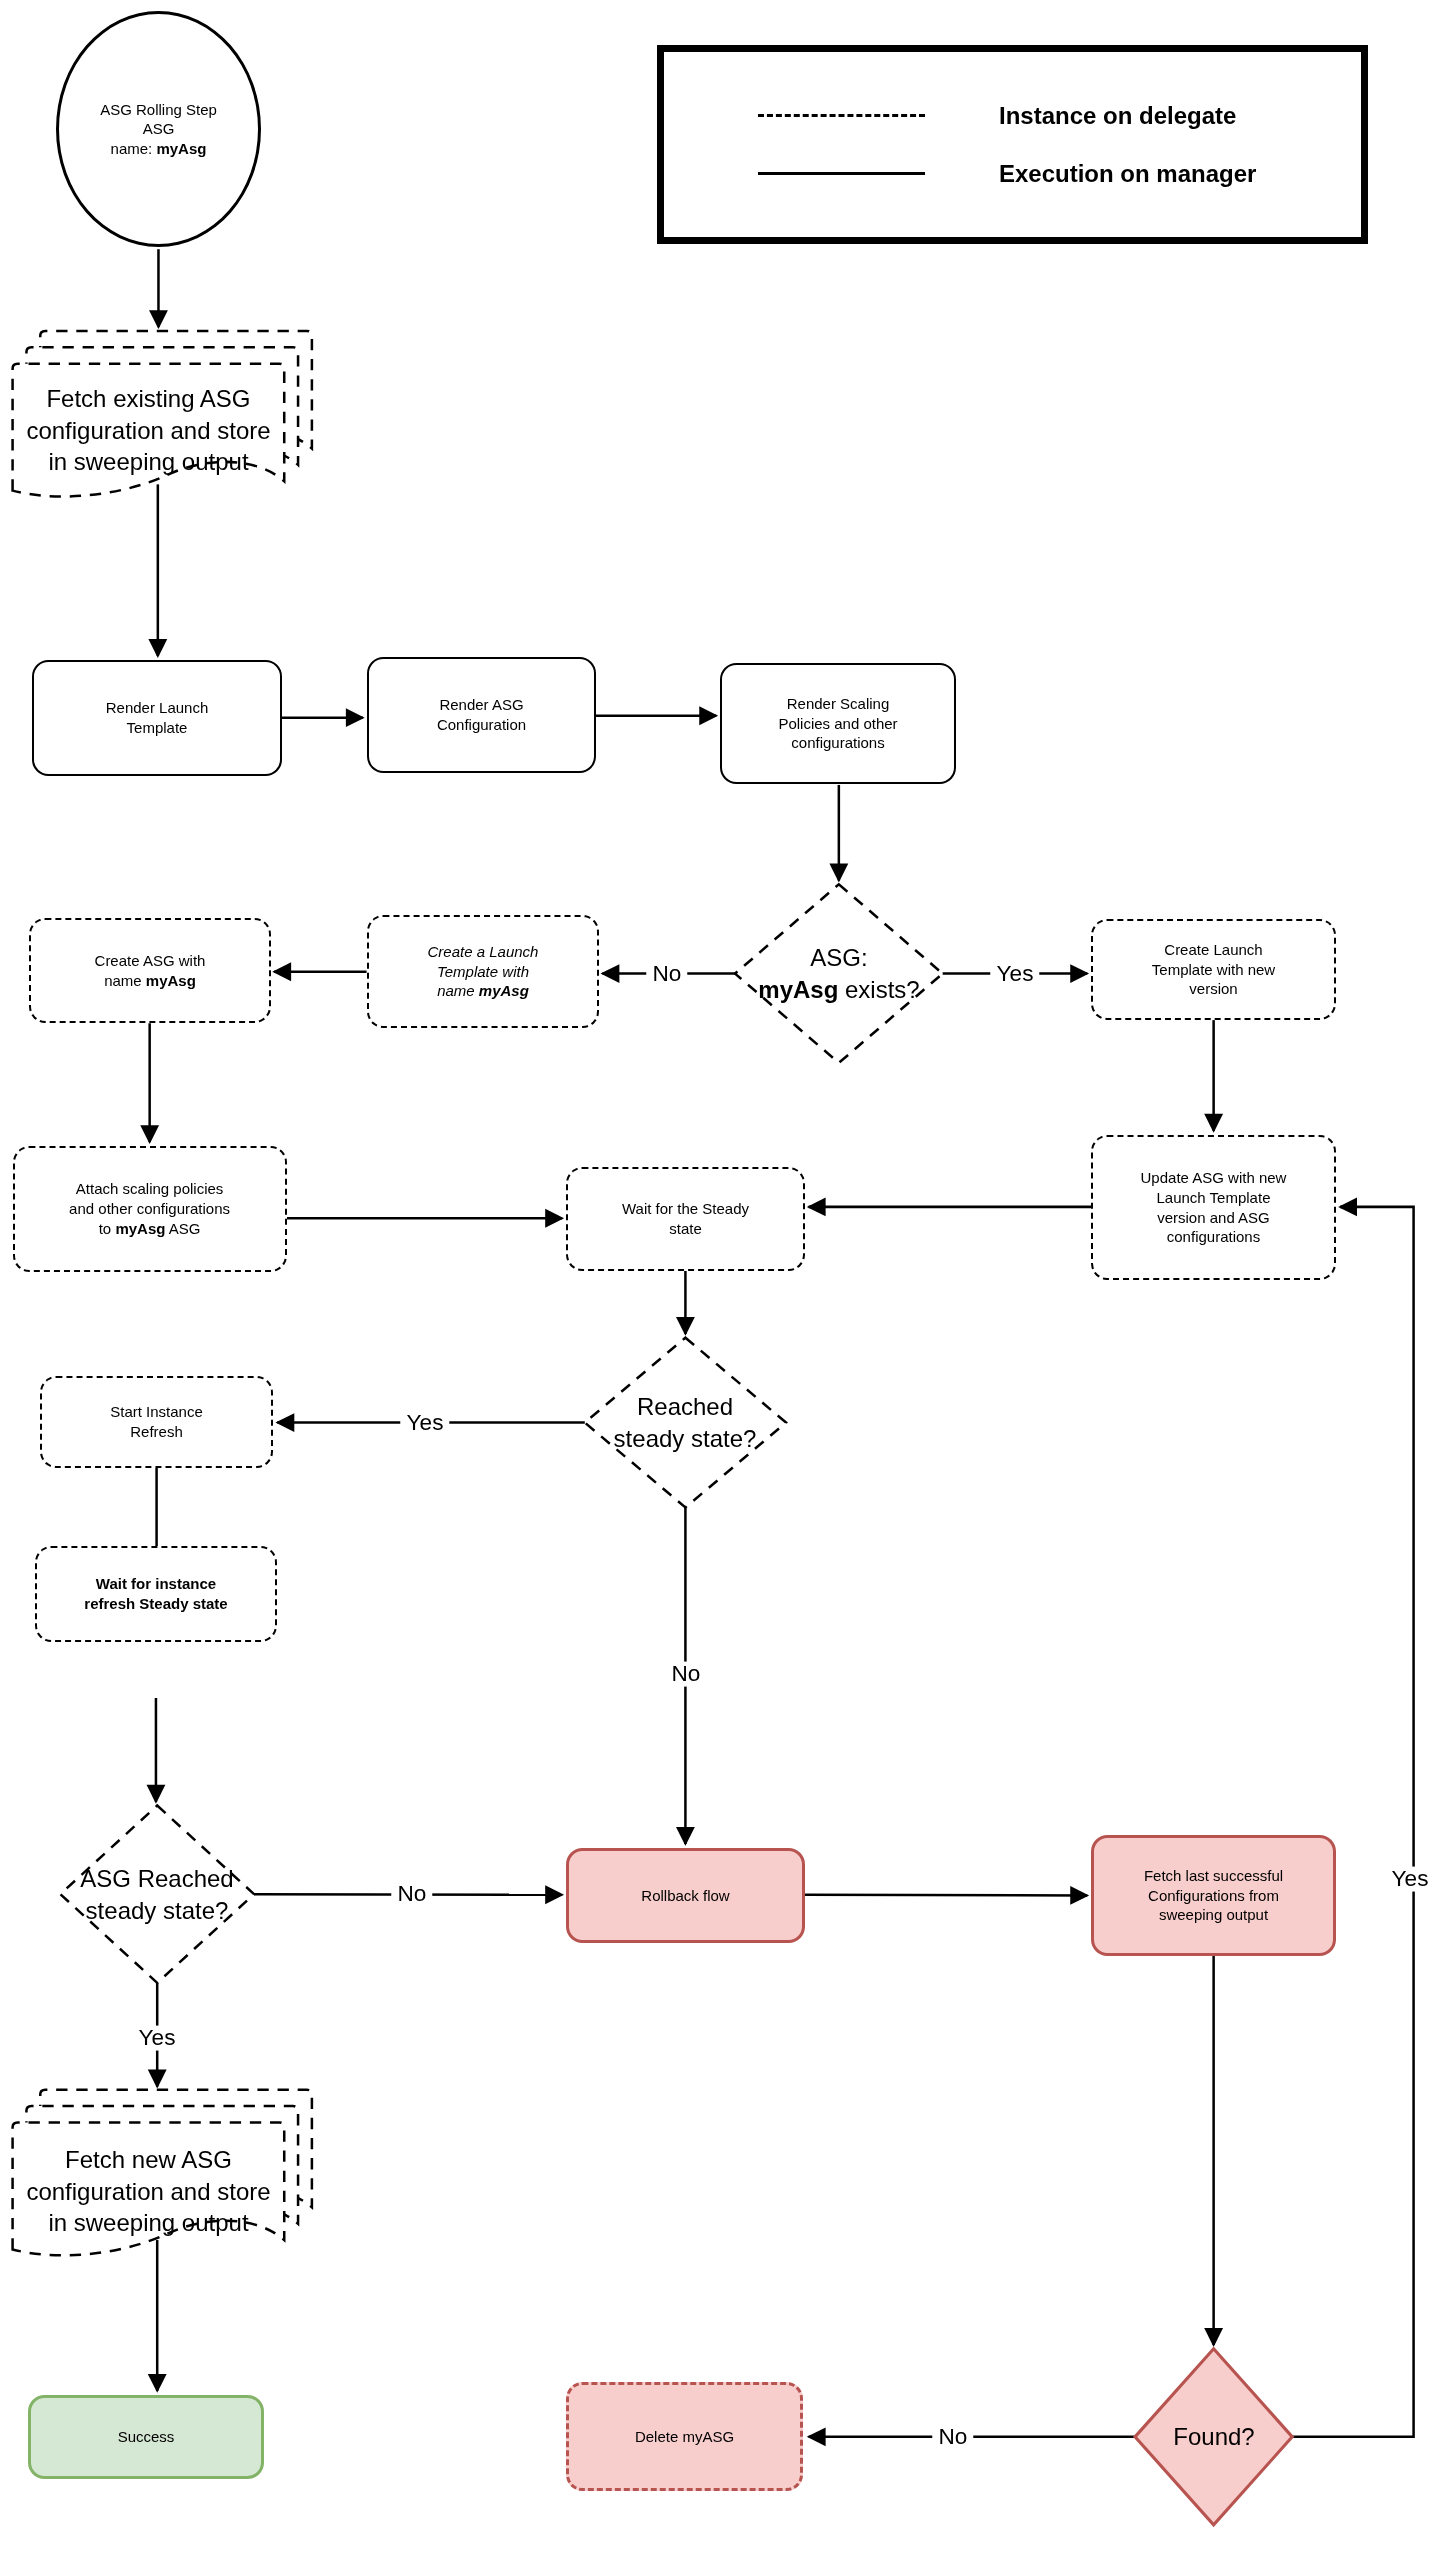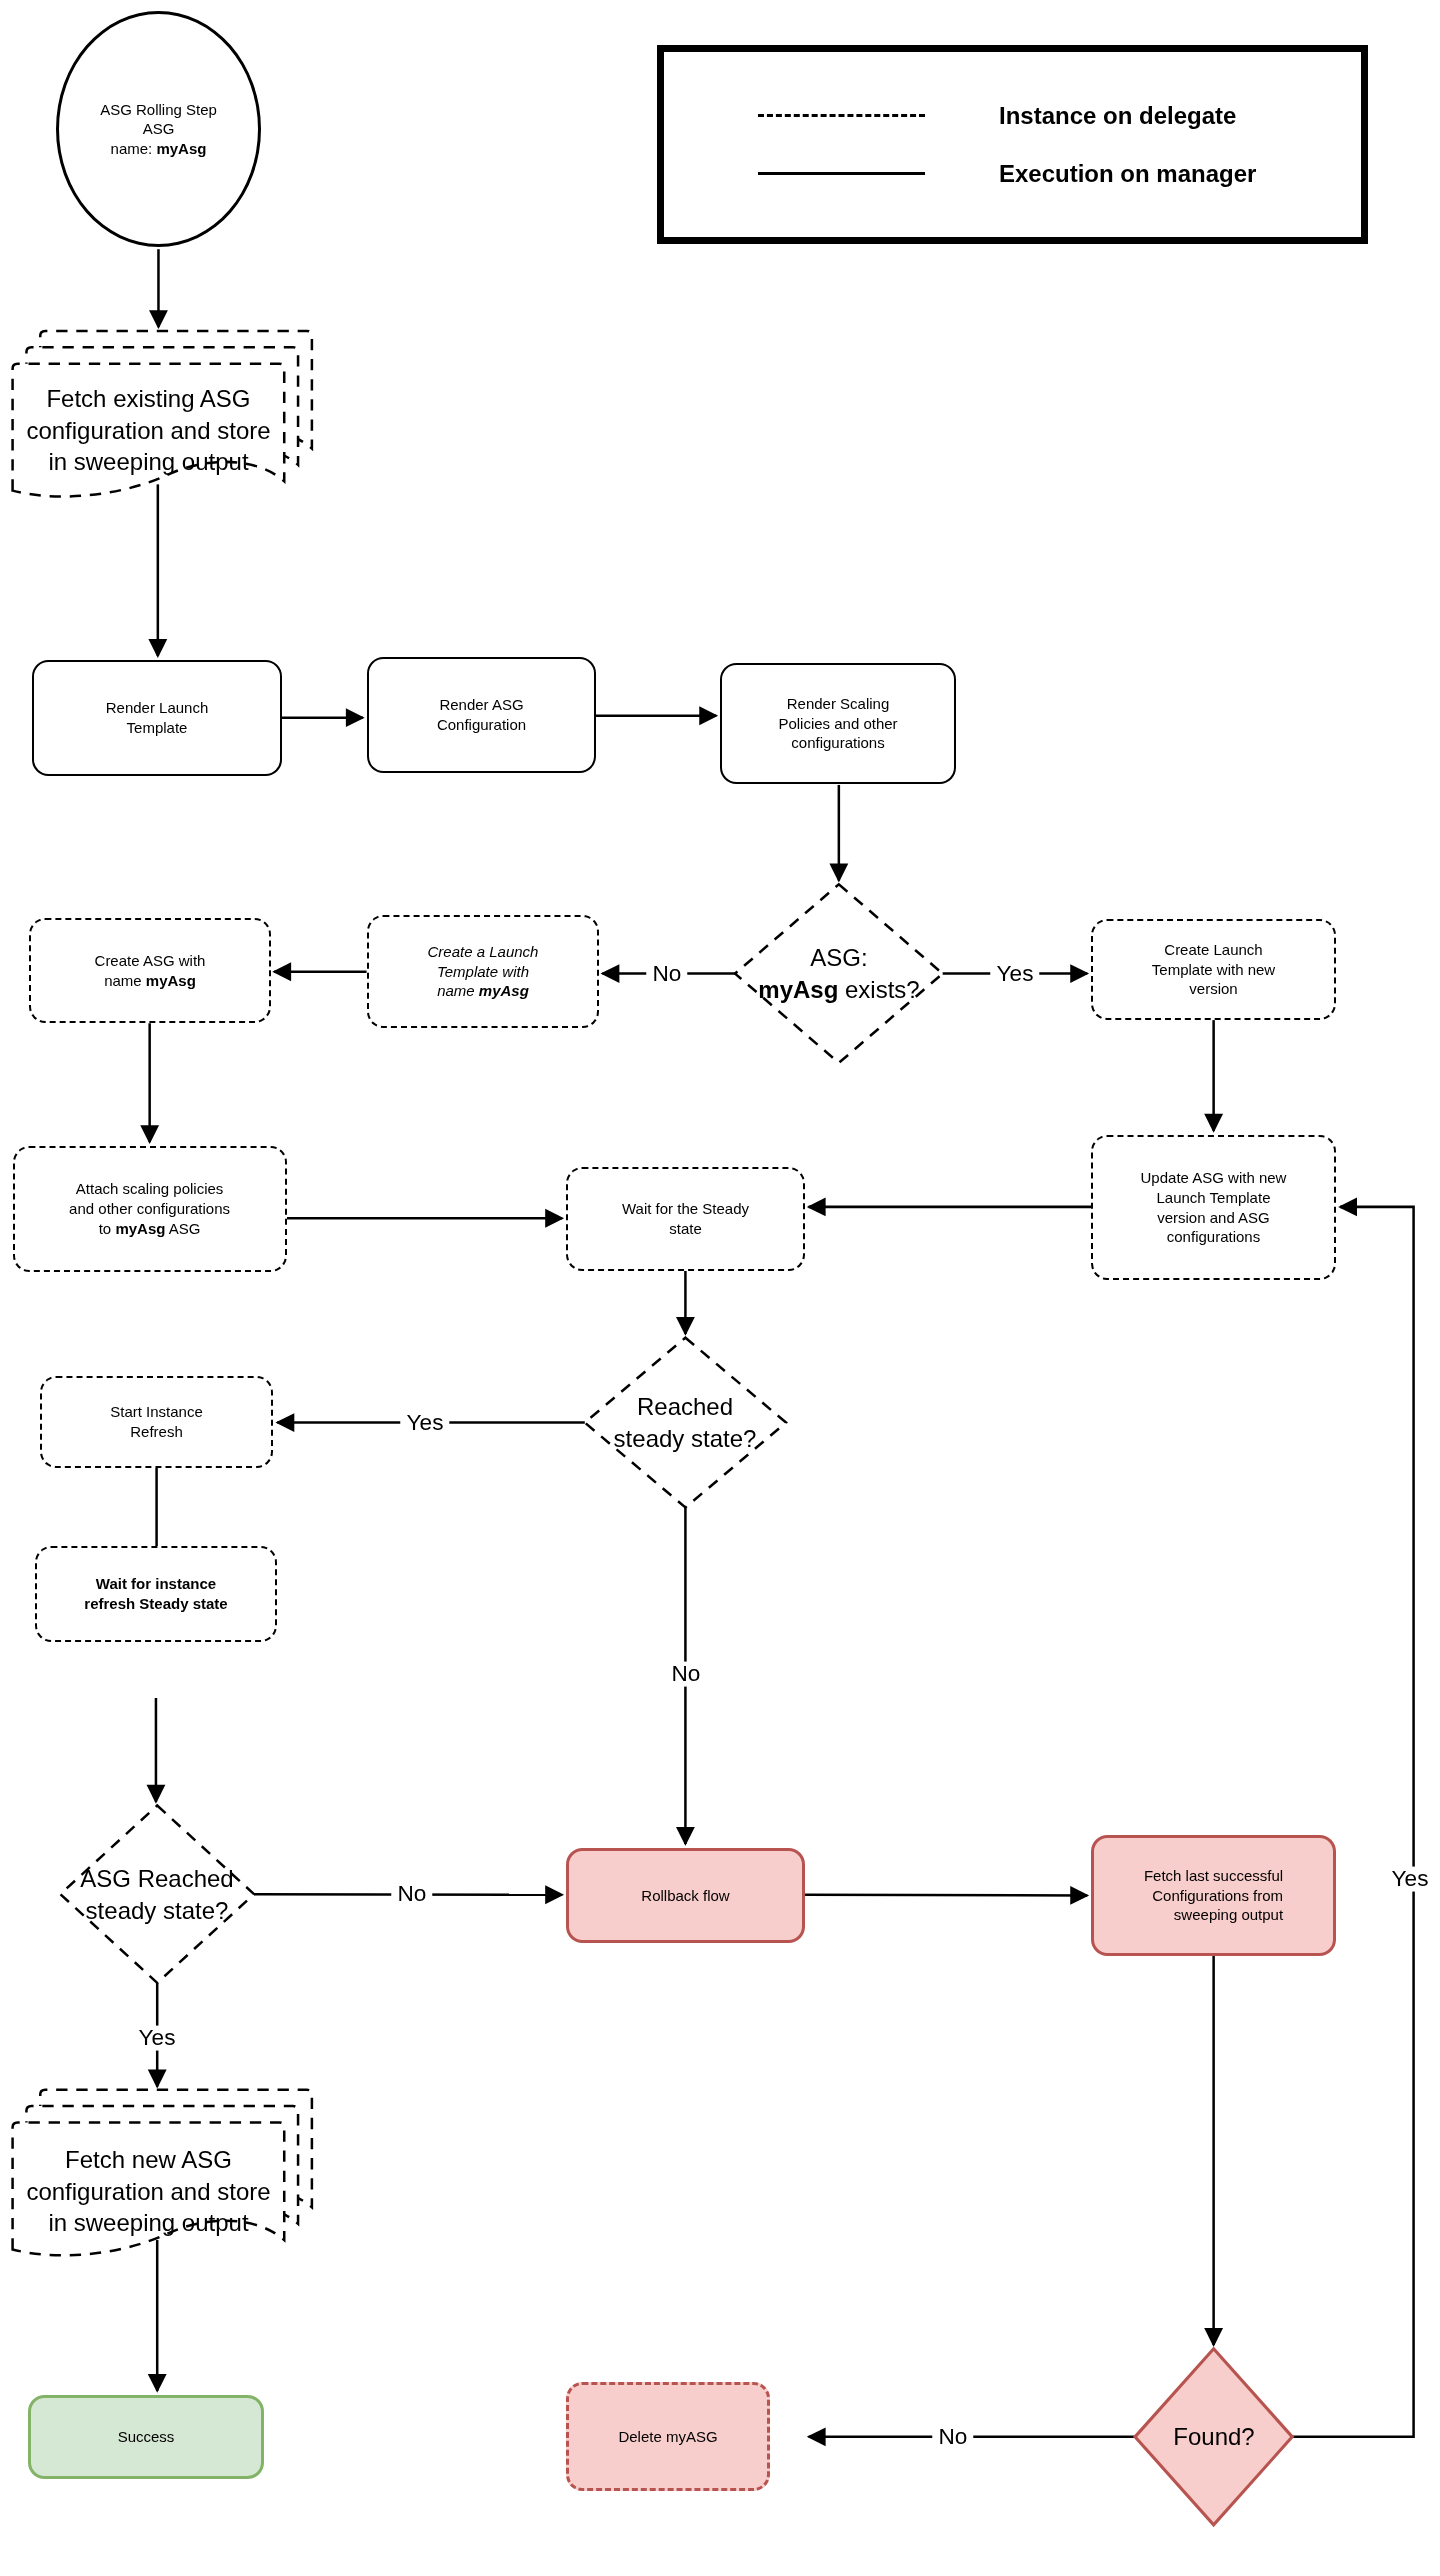--- a/index.html
+++ b/index.html
@@ -14,21 +14,21 @@
   .node {
     position: absolute; box-sizing: border-box; z-index: 2;
     border: 2.5px solid #000; border-radius: 16.4px; background: #fff;
     display: flex; align-items: center; justify-content: center;
     text-align: center; font-size: 15px; line-height: 1.32;
     padding: 3.8px 8.8px;
   }
   .node .lbl { white-space: pre-line; display: inline; }
   .node.dashed { border-style: dashed; }
   .node.ellipse { border-radius: 50%; border-width: 3.1px; }
-  .node.danger { background: #f8cecc; border-color: #b85450; border-width: 3.1px; text-align: right; }
+  .node.danger { background: #f8cecc; border-color: #b85450; border-width: 3.1px; }
   .node.success { background: #d5e8d4; border-color: #82b366; border-width: 3.1px; }
 
   
   .overlay {
     position: absolute; z-index: 3; display: flex; align-items: center; justify-content: center;
     text-align: center; font-size: 24px; line-height: 1.32; background: transparent; border: none;
   }
   .overlay .lbl { white-space: pre-line; display: inline; }
 
   
@@ -211,21 +211,21 @@
   </div>
   <div class="node danger" style="left:1091px; top:1835px; width:245px; height:121px;">
     <span class="lbl">Fetch last successful
 Configurations from
 sweeping output</span>
   </div>
 
   <div class="node success" style="left:28px; top:2395px; width:236px; height:84px;">
     <span class="lbl">Success</span>
   </div>
-  <div class="node danger dashed" style="left:566px; top:2382px; width:204px; height:109px;">
+  <div class="node danger dashed" style="left:566px; top:2382px; width:237px; height:109px;">
     <span class="lbl">Delete myASG</span>
   </div>
 
   <span class="elabel" style="left:667px; top:974px;">No</span>
   <span class="elabel" style="left:1015px; top:974px;">Yes</span>
   <span class="elabel" style="left:425px; top:1423px;">Yes</span>
   <span class="elabel" style="left:686px; top:1674px;">No</span>
   <span class="elabel" style="left:412px; top:1894px;">No</span>
   <span class="elabel" style="left:157px; top:2038px;">Yes</span>
   <span class="elabel" style="left:953px; top:2437px;">No</span>

